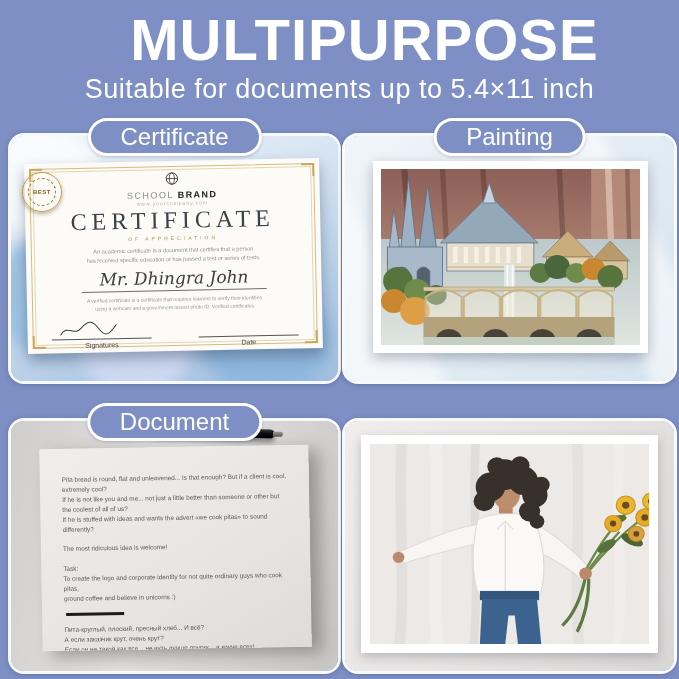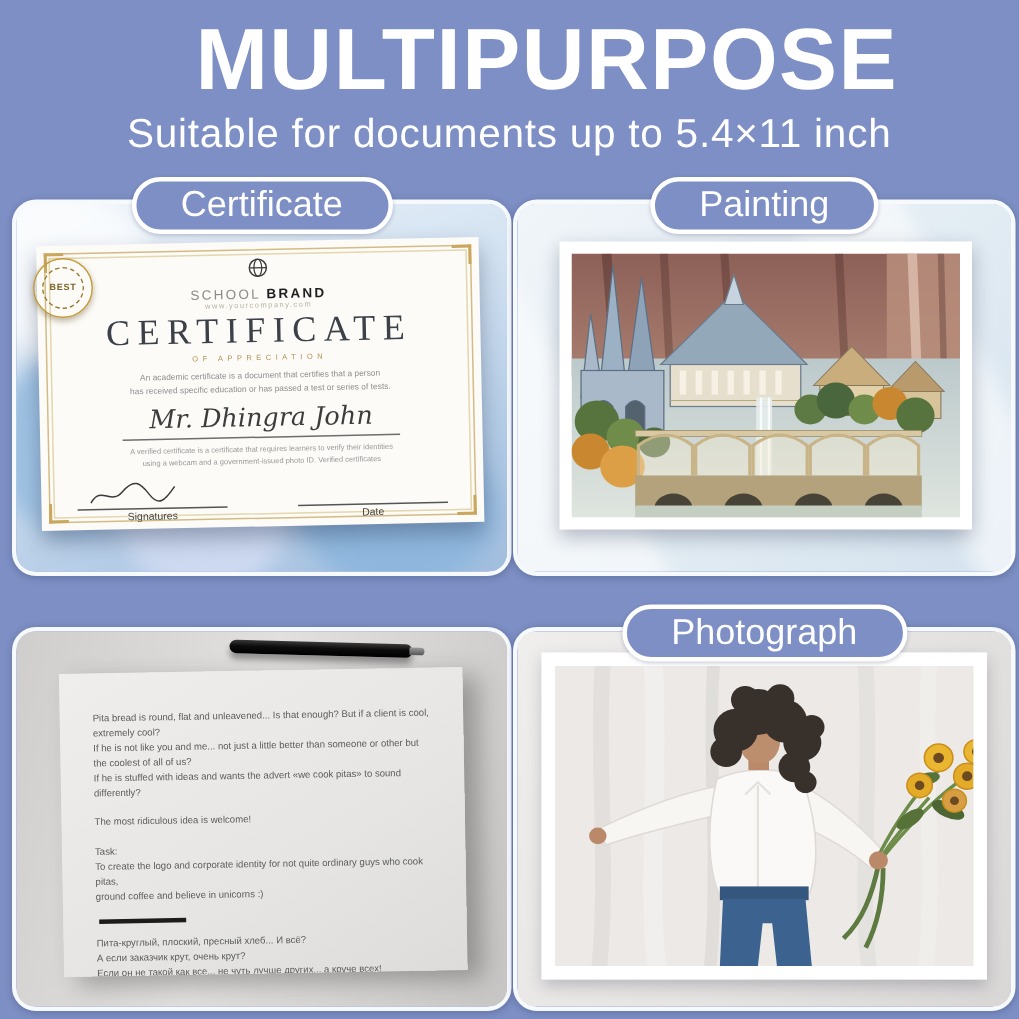--- a/index.html
+++ b/index.html
@@ -301,20 +301,21 @@
 Полон идей, и хочет, чтобы «готовим питы» звучало неожиданно и по-новому?
 
 Нужна самая дикая идея!
 
 Задача:
 Разработать логотип и фирменный стиль для совсем не обычных ребят, которые готовят питы,
 варят свежемолотый кофе и верят в единорогов :)</div>
     </div>
     <div class="pen"></div>
   </div>
+  <div class="pill">Document</div>
 </div>
 
 <div class="card card-br">
   <div class="card-inner">
     <div class="br-bg"></div>
     <div class="photo-frame">
       <svg viewBox="0 0 264 196" preserveAspectRatio="none">
 
         <g stroke-linecap="round" fill="none" opacity=".8">
           <path d="M30,0 C26,60 34,130 28,196" stroke="#e0ddda" stroke-width="10"></path>
@@ -380,14 +381,13 @@
               <circle cx="62" cy="-68" r="3"></circle>
                 <circle cx="26" cy="-46" r="3"></circle>
               <circle cx="48" cy="-36" r="2.8"></circle>
             </g>
             <circle cx="0" cy="3" r="6" fill="#b9896a"></circle>
           </g>
         </g>
       </svg>
     </div>
   </div>
-  <div class="pill">Photograph</div>
 </div>
 
 </body></html>

